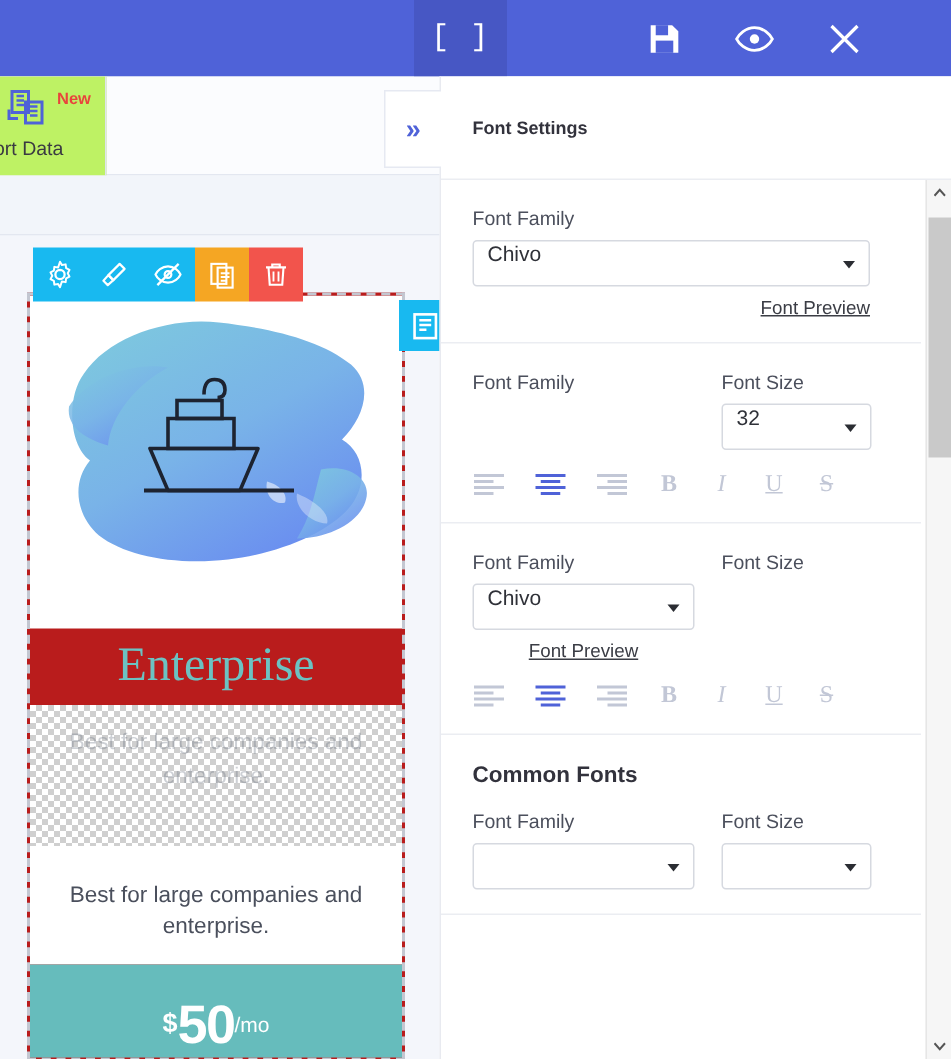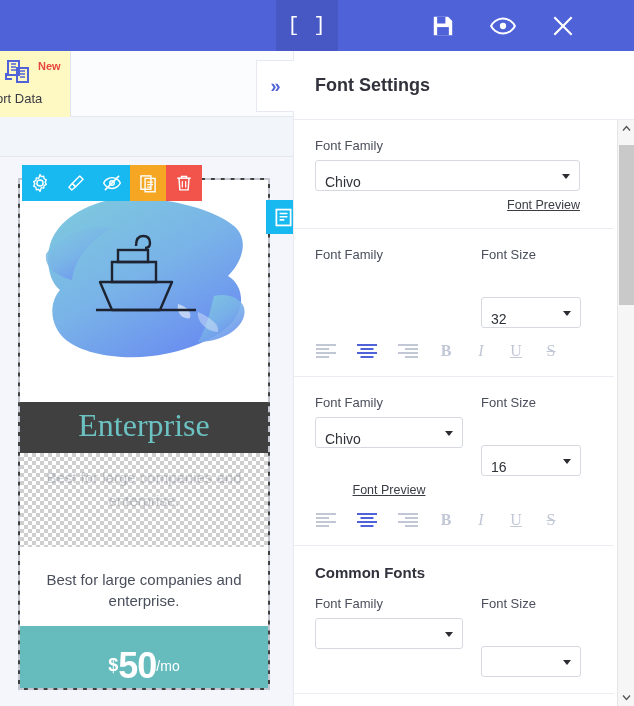--- a/index.html
+++ b/index.html
@@ -37,21 +37,21 @@
   .tb-icon { width: 26px; height: 26px; display: block; cursor: pointer; }
 
   
   .ribbon {
     position: absolute; left: 0; top: 51px; width: 634px; height: 66px;
     background: #fbfcfe; border-bottom: 1px solid #e3e7f0;
   }
   .ribbon-cell {
     position: absolute; left: 0; top: 51px; width: 71px; height: 66px;
     border-right: 1px solid #dfe3ee;
-    background: #fef9c3;
+    background: #bef264;
     padding-left: 36px;
   }
   .ribbon-icon {
     position: absolute; left: 2px; top: 8px; width: 32px; height: 30px;
   }
   .new-badge {
     position: absolute; left: 38px; top: 9px;
     color: #e8453c; font-size: 11px; font-weight: 700;
   }
   .ribbon-label {
@@ -78,23 +78,23 @@
     width: 36px; height: 36px; display: flex; align-items: center; justify-content: center;
     cursor: pointer;
   }
   .etb.cyan { background: #18b9f0; }
   .etb.orange { background: #f5a623; }
   .etb.red { background: #f2544c; }
   .etb svg { width: 20px; height: 20px; }
 
   
   .card {
-    position: absolute; left: 18px; top: 178px;
+    position: absolute; left: 18px; top: 195px;
     width: 252px; height: 512px;
-    background: #404040;
+    background: #b91c1c;
     border: 2px dashed #c3c7d1;
     overflow: hidden;
   }
   .card-hero {
     position: relative; width: 100%; height: 222px; background: #ffffff;
     overflow: hidden;
   }
   .brush { position: absolute; left: 8px; top: 4px; width: 236px; height: 200px; }
   .ship { position: absolute; left: 76px; top: 50px; width: 100px; height: 108px; }
   .card-title {
@@ -153,40 +153,40 @@
     position: absolute; left: 293px; top: 51px;
     width: 341px; height: 655px;
     background: #ffffff;
     border-left: 1px solid #e8eaf0;
     z-index: 10;
   }
   .panel-header {
     height: 69px; display: flex; align-items: center;
     padding-left: 21px; border-bottom: 1px solid #ebedf2;
   }
-  .panel-title { font-size: 18px; font-weight: 700; color: #32323c; }
+  .panel-title { font-size: 12px; font-weight: 700; color: #32323c; }
   .panel-body {
     position: relative; height: 586px; overflow: hidden;
     padding-right: 21px;
   }
   .scroll-inner { width: 320px; }
   .section { padding: 18px 0 16px 21px; border-bottom: 1px solid #ebedf2; }
   .section-title {
     font-size: 15px; font-weight: 700; color: #32323c; margin-bottom: 15px;
   }
   .field-row { display: flex; gap: 18px; }
   .field { display: flex; flex-direction: column; }
   .field.wide { width: 265px; }
   .field.half { width: 148px; }
-  .field.size { width: 100px; gap: 28px; }
+  .field.size { width: 100px; }
   .field-label { font-size: 13px; color: #4b4f5c; margin-bottom: 7px; }
   .select {
     position: relative; height: 31px; border: 1px solid #d6d9e0;
     border-radius: 3px; background: #ffffff;
-    display: flex; align-items: flex-end; padding: 0 9px;
+    display: flex; align-items: flex-start; padding: 0 9px;
     font-size: 14px; color: #2f3138; cursor: pointer;
   }
   .caret {
     position: absolute; right: 9px; top: 50%; margin-top: -2px;
     width: 0; height: 0; border-left: 4px solid transparent;
     border-right: 4px solid transparent; border-top: 5px solid #2b2d33;
   }
   .preview-link-row { display: flex; margin-top: 7px; }
   .preview-link {
     font-size: 12.5px; color: #3b3d45; text-decoration: underline; cursor: pointer; text-align: right;
@@ -426,24 +426,20 @@
           <div class="field-row">
             <div class="field half">
               <span class="field-label">Font Family</span>
               <div class="select">
                 <span>Chivo</span>
                 <i class="caret"></i>
               </div>
             </div>
             <div class="field size">
               <span class="field-label">Font Size</span>
-              <div class="select">
-                <span>16</span>
-                <i class="caret"></i>
-              </div>
             </div>
           </div>
           <div class="preview-link-row plr-half">
             <span class="preview-link">Font Preview</span>
           </div>
           <div class="format-bar">
             <span class="fmt">
               <svg viewBox="0 0 22 16">
                   <path d="M1 2h20 M1 6h13 M1 10h20 M1 14h13" stroke="#c2c7d6" stroke-width="2"></path>
                 </svg>

